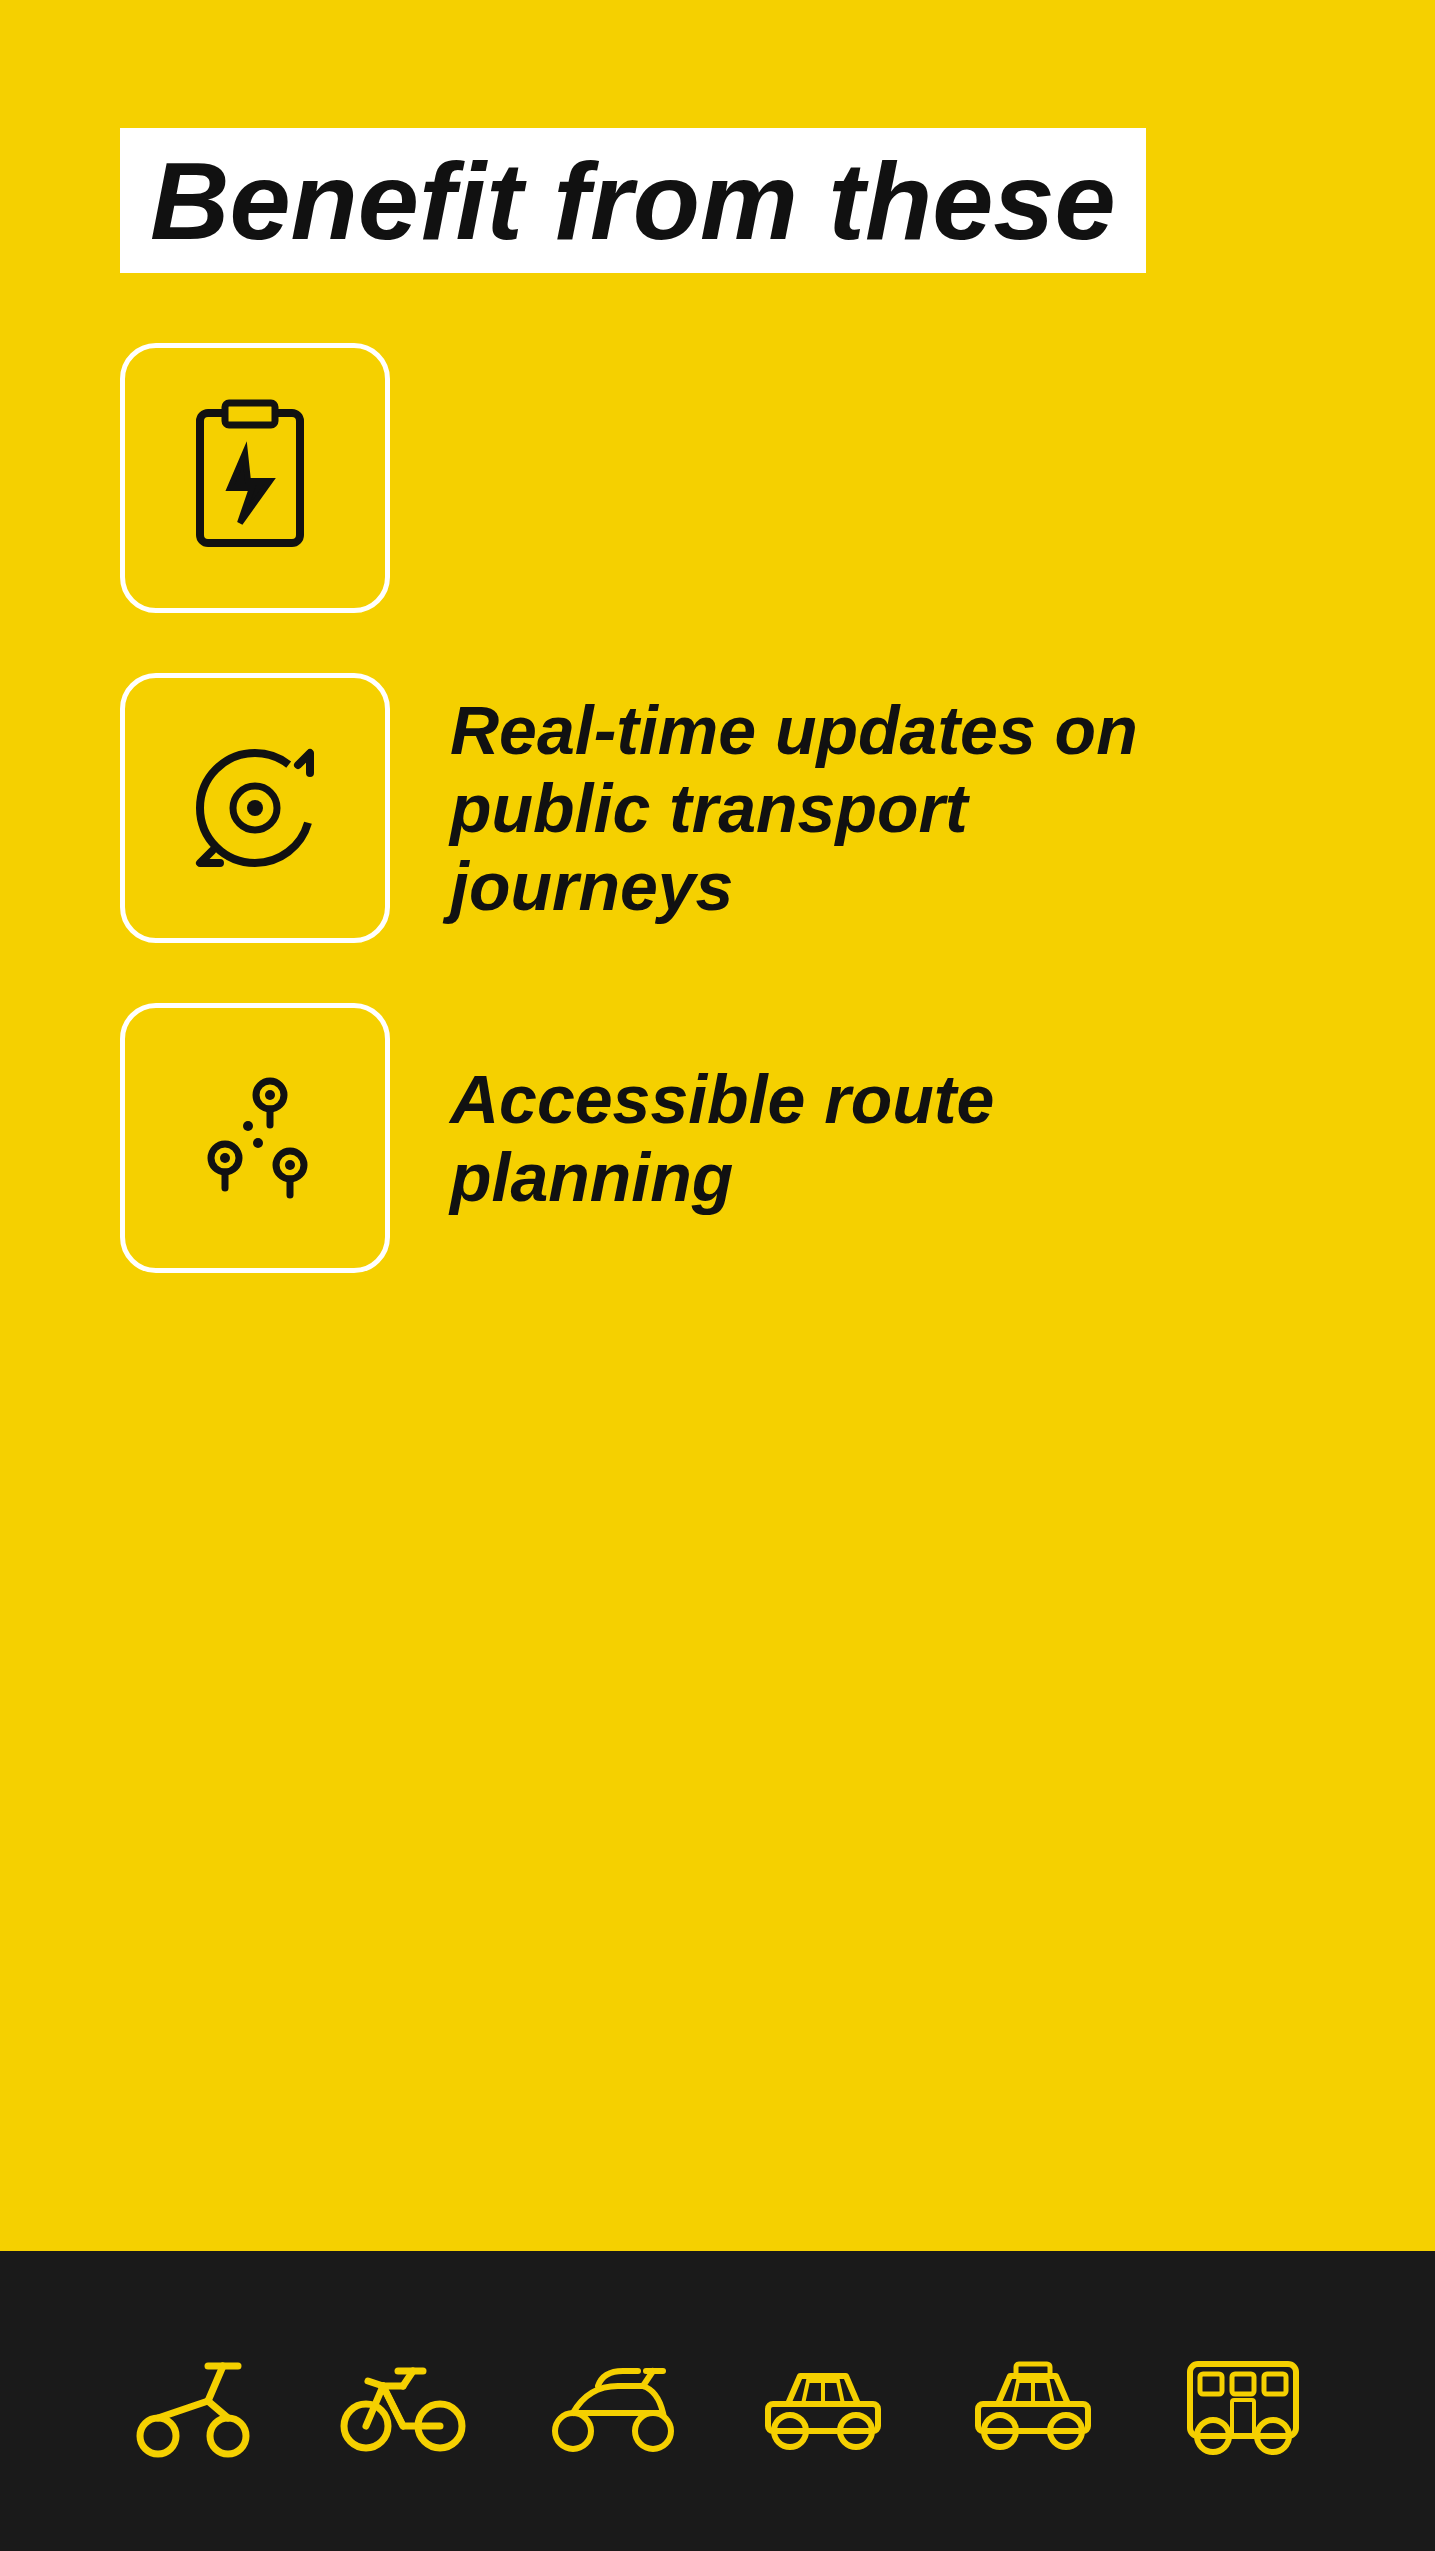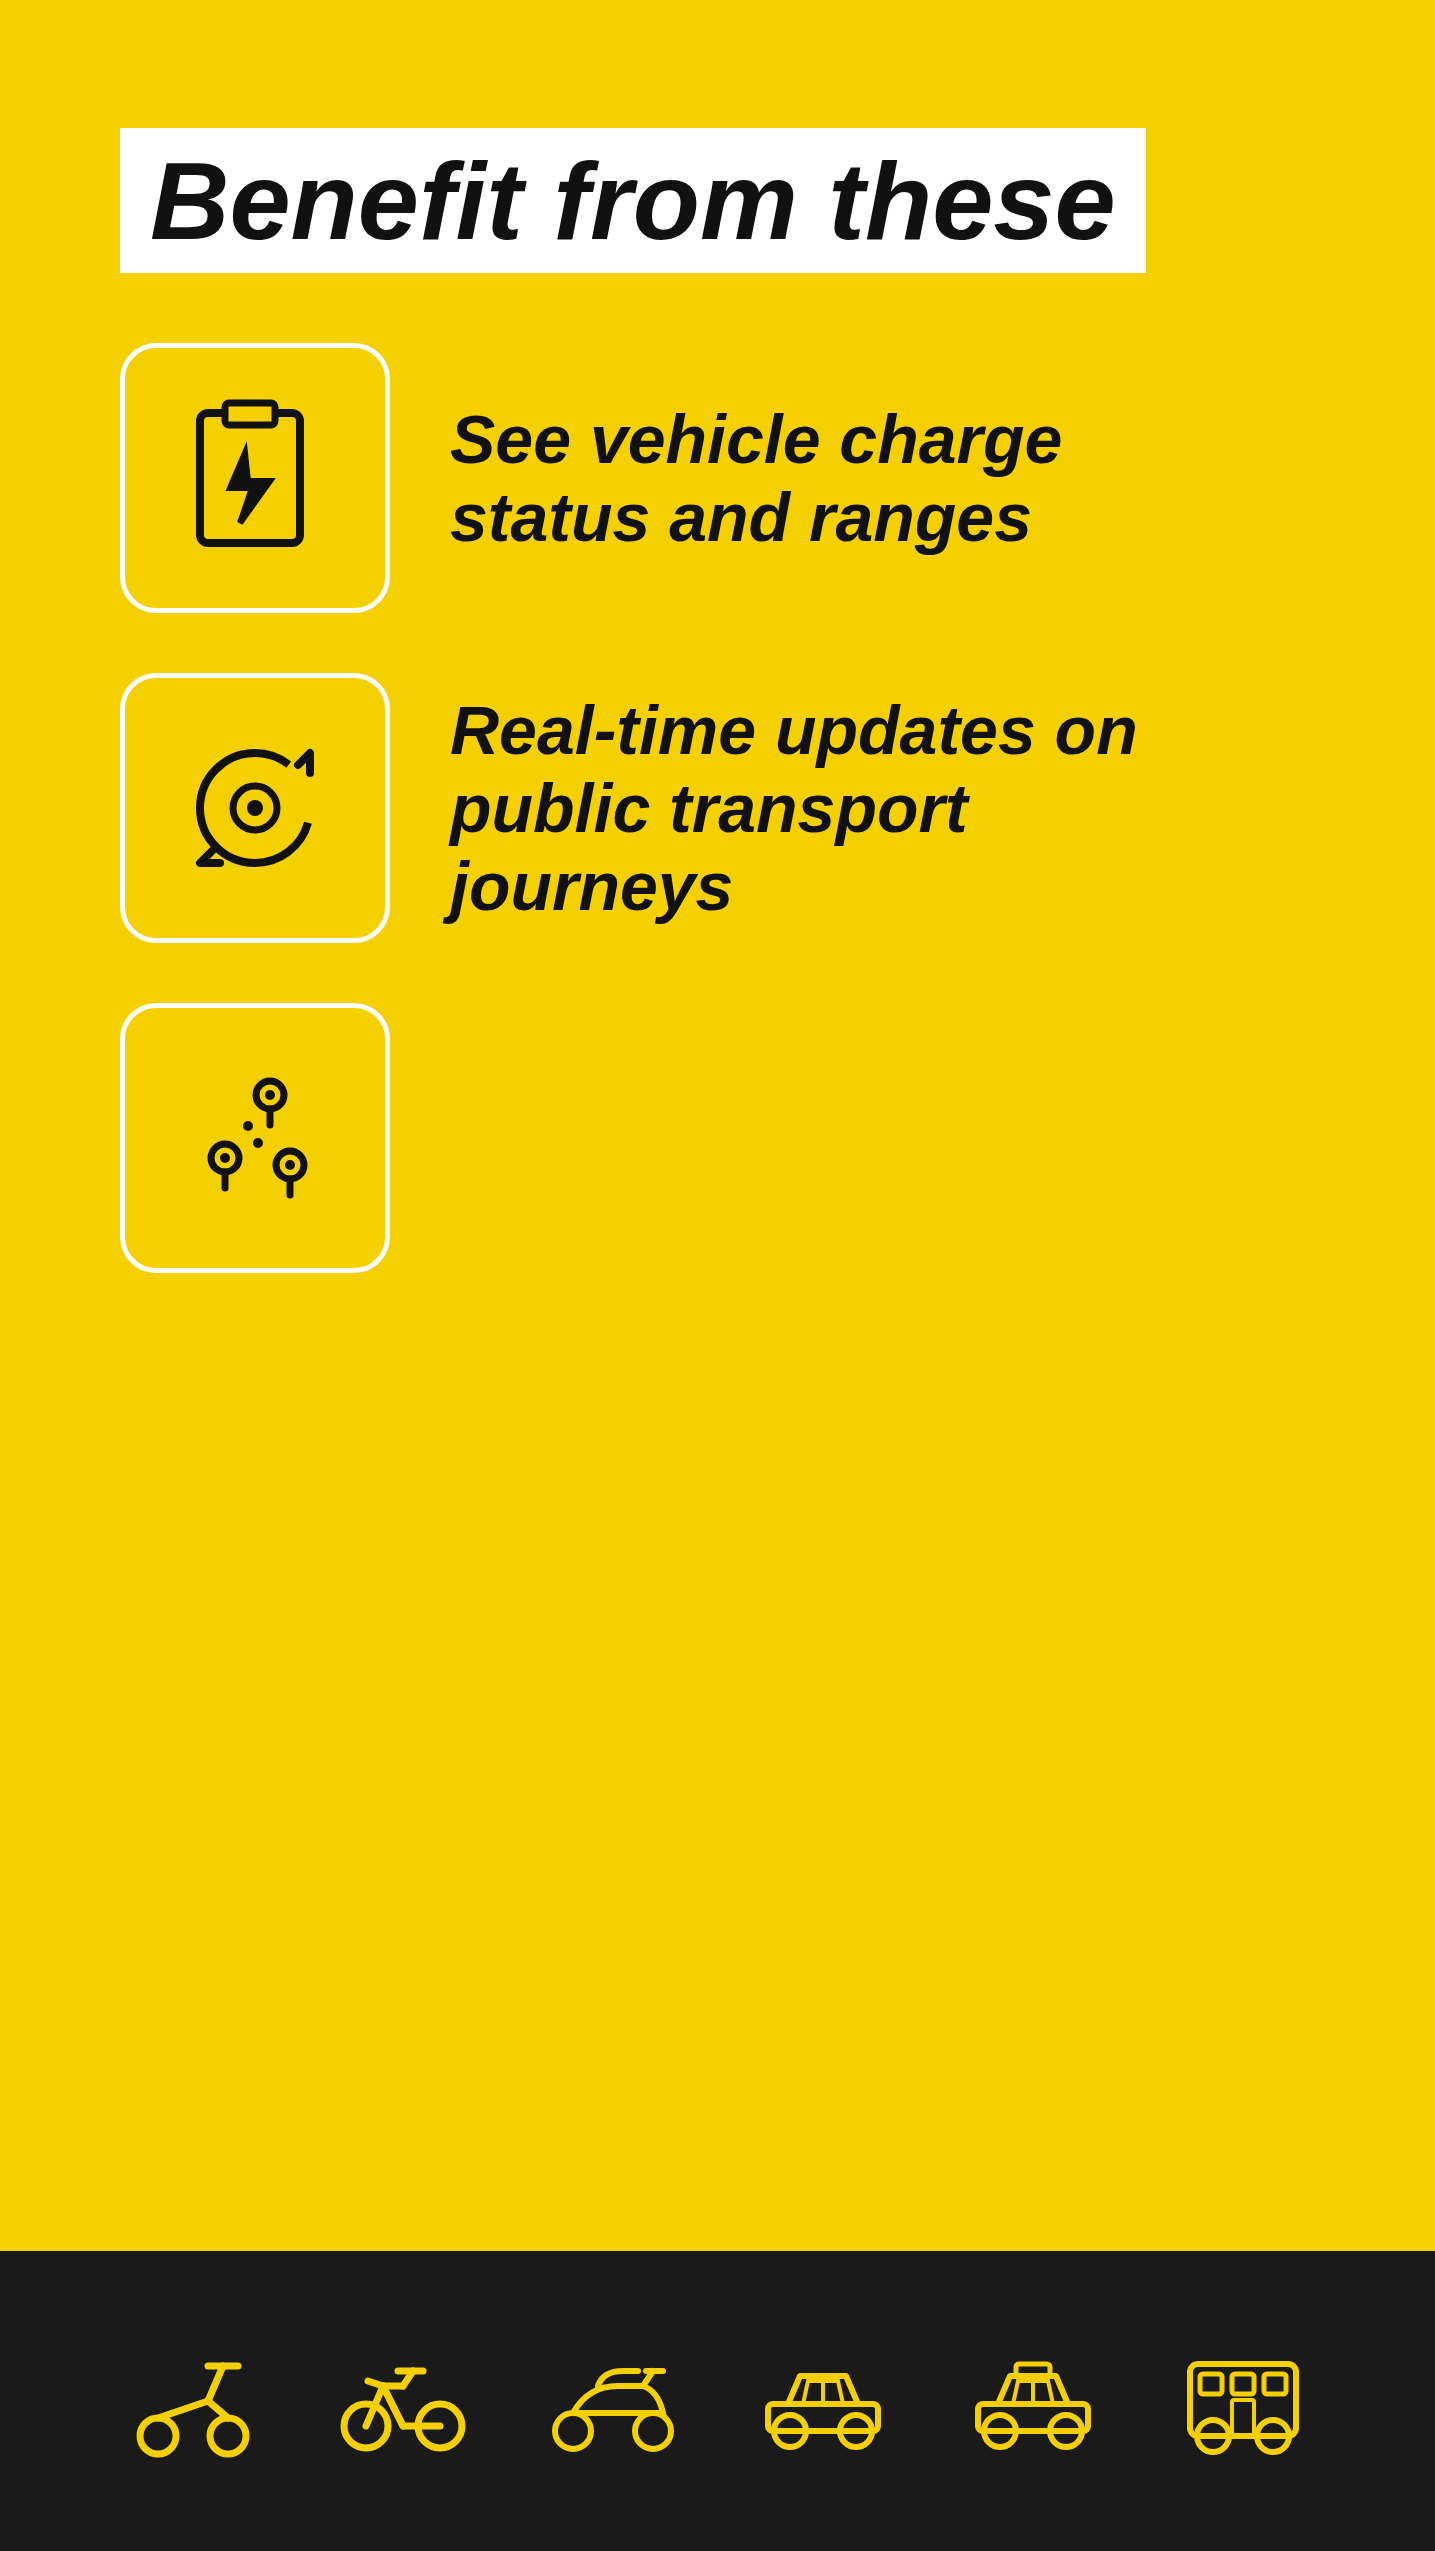--- a/index.html
+++ b/index.html
@@ -135,21 +135,20 @@
     <div class="feature-item">
       <div class="feature-icon-box">
         <svg viewBox="0 0 170 170" fill="none" xmlns="http://www.w3.org/2000/svg">
 
           <rect x="30" y="20" width="100" height="130" rx="8" stroke="#111" stroke-width="8" fill="none"></rect>
           <rect x="55" y="10" width="50" height="22" rx="4" stroke="#111" stroke-width="7" fill="#F5D000"></rect>
 
           <path d="M75 60 L60 95 L82 95 L70 130 L100 88 L78 88 Z" stroke="#111" stroke-width="6" fill="#111"></path>
         </svg>
       </div>
-      <div class="feature-text">See vehicle charge status and ranges</div>
     </div>
 
     <div class="feature-item">
       <div class="feature-icon-box">
         <svg viewBox="0 0 170 170" fill="none" xmlns="http://www.w3.org/2000/svg">
 
           <circle cx="85" cy="85" r="55" stroke="#111" stroke-width="8" fill="none" stroke-dasharray="280 60" stroke-dashoffset="-15"></circle>
 
           <polyline points="128,42 140,30 140,50" stroke="#111" stroke-width="8" fill="none" stroke-linejoin="round" stroke-linecap="round"></polyline>
 
@@ -175,20 +174,21 @@
           <line x1="55" y1="119" x2="55" y2="135" stroke="#111" stroke-width="7" stroke-linecap="round"></line>
 
           <circle cx="120" cy="112" r="14" stroke="#111" stroke-width="7" fill="none"></circle>
           <circle cx="120" cy="112" r="5" fill="#111"></circle>
           <line x1="120" y1="126" x2="120" y2="142" stroke="#111" stroke-width="7" stroke-linecap="round"></line>
 
           <circle cx="78" cy="73" r="5" fill="#111"></circle>
           <circle cx="88" cy="90" r="5" fill="#111"></circle>
         </svg>
       </div>
+      <div class="feature-text">Accessible route planning</div>
     </div>
 
 
   </div>
 </div>
 
 <div class="footer-bar">
 
   <div class="footer-icon">
     <svg viewBox="0 0 130 130" xmlns="http://www.w3.org/2000/svg">

